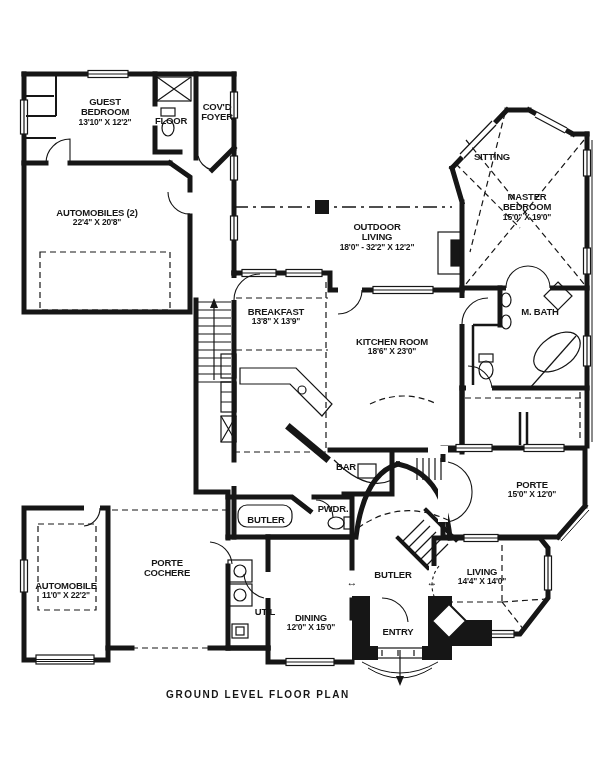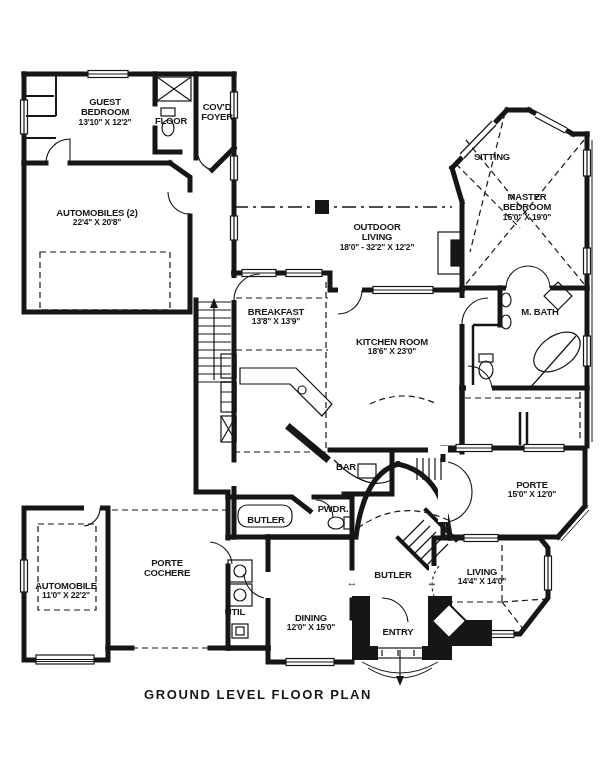--- a/index.html
+++ b/index.html
@@ -4,21 +4,21 @@
 <style>
   html,body{margin:0;padding:0;background:#fff;}
   #stage{position:relative;width:600px;height:776px;background:#fff;overflow:hidden;
          font-family:"Liberation Sans",sans-serif;}
   #plan-svg{position:absolute;left:0;top:0;}
   .lbl{position:absolute;transform:translate(-50%,-50%);text-align:center;color:#161616;
        white-space:pre-line;pointer-events:none;}
   .lbl .nm{font-weight:700;font-size:9.5px;line-height:1.1;letter-spacing:-0.2px;display:block;}
   .lbl .dm{font-weight:700;font-size:8.5px;line-height:1.15;letter-spacing:-0.2px;display:block;}
   .arrow{position:absolute;transform:translate(-50%,-50%);font-size:11px;font-weight:400;color:#161616;}
-  .caption{position:absolute;transform:translate(-50%,-50%);font-weight:700;font-size:13px;
+  .caption{position:absolute;transform:translate(-50%,-50%);font-weight:700;font-size:10px;
            letter-spacing:1.6px;color:#161616;white-space:nowrap;}
 </style>
 </head>
 <body>
 
 <div id="stage">
 
 <svg id="plan-svg" width="600" height="776" viewBox="0 0 600 776">
 
   <g stroke="#161616" stroke-width="5" fill="none" stroke-linecap="square">
@@ -276,21 +276,21 @@
   <div class="lbl" style="left:333px;top:509px">
     <span class="nm">PWDR.</span>
   </div>
   <div class="lbl" style="left:167px;top:568px">
     <span class="nm">PORTE
 COCHERE</span>
   </div>
   <div class="lbl" style="left:66px;top:591px">
     <span class="nm">AUTOMOBILE</span><span class="dm">11'0" X 22'2"</span>
   </div>
-  <div class="lbl" style="left:235px;top:612px">
+  <div class="lbl" style="left:265px;top:612px">
     <span class="nm">UTIL</span>
   </div>
   <div class="lbl" style="left:311px;top:623px">
     <span class="nm">DINING</span><span class="dm">12'0" X 15'0"</span>
   </div>
   <div class="lbl" style="left:393px;top:575px">
     <span class="nm">BUTLER</span>
   </div>
   <div class="lbl" style="left:482px;top:577px">
     <span class="nm">LIVING</span><span class="dm">14'4" X 14'0"</span>

